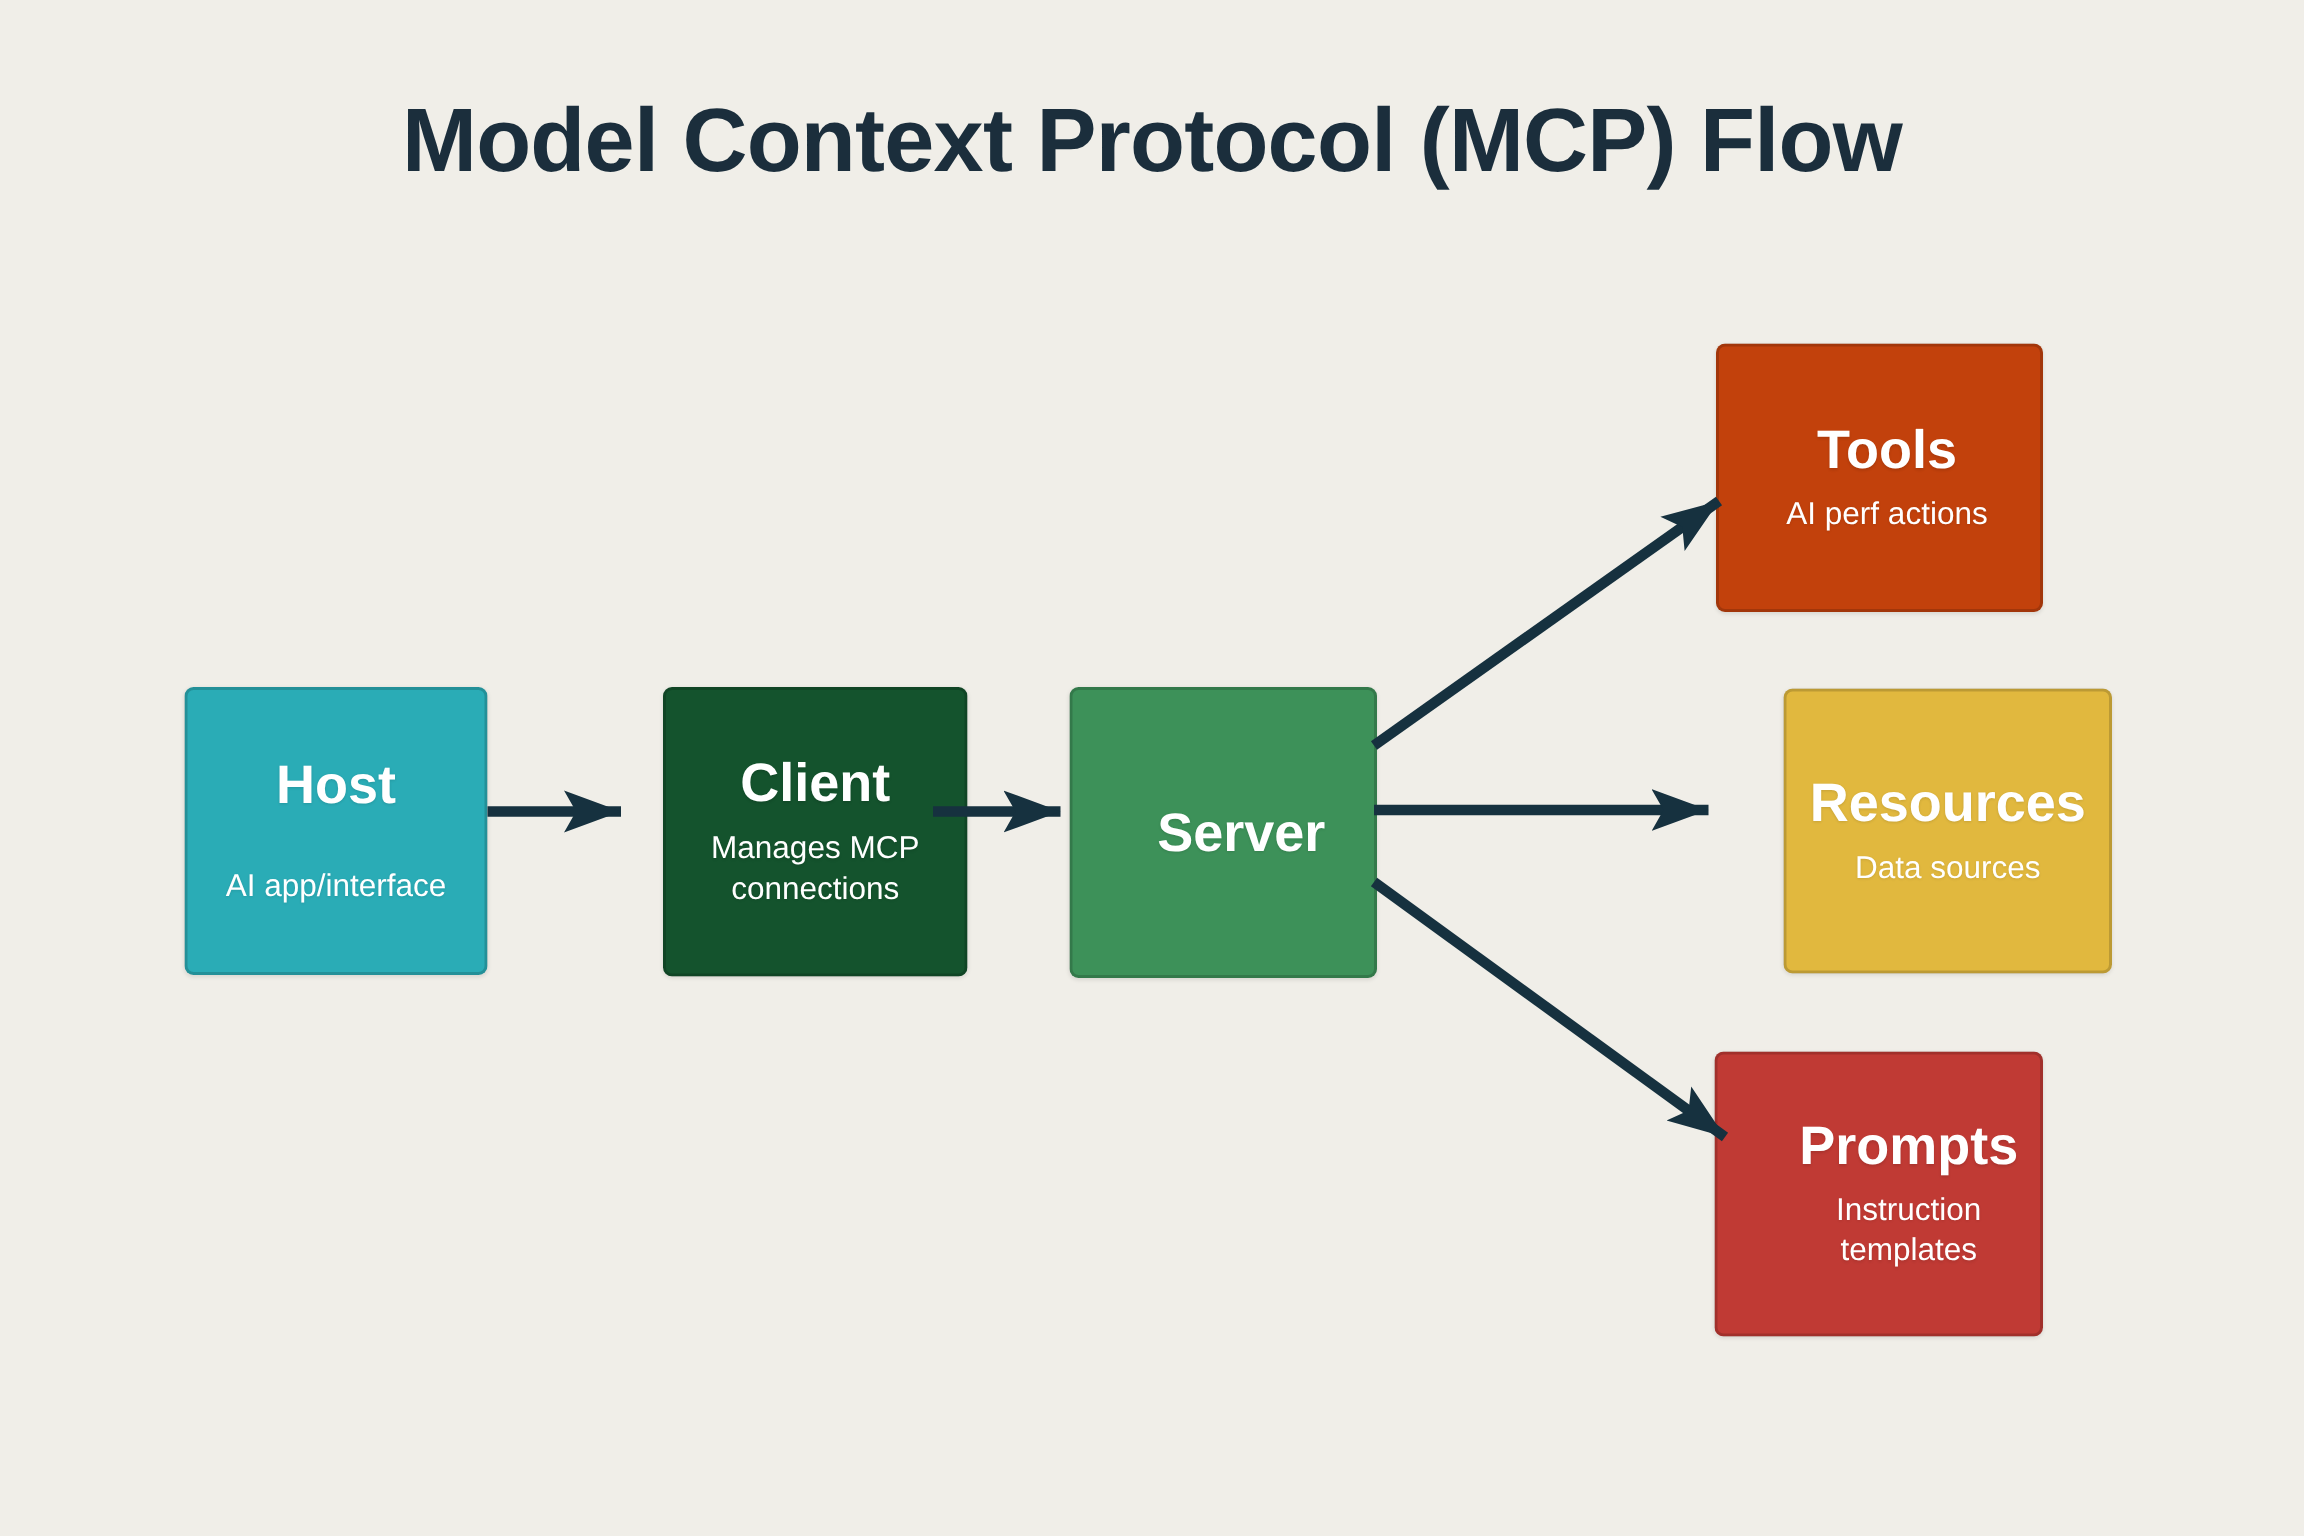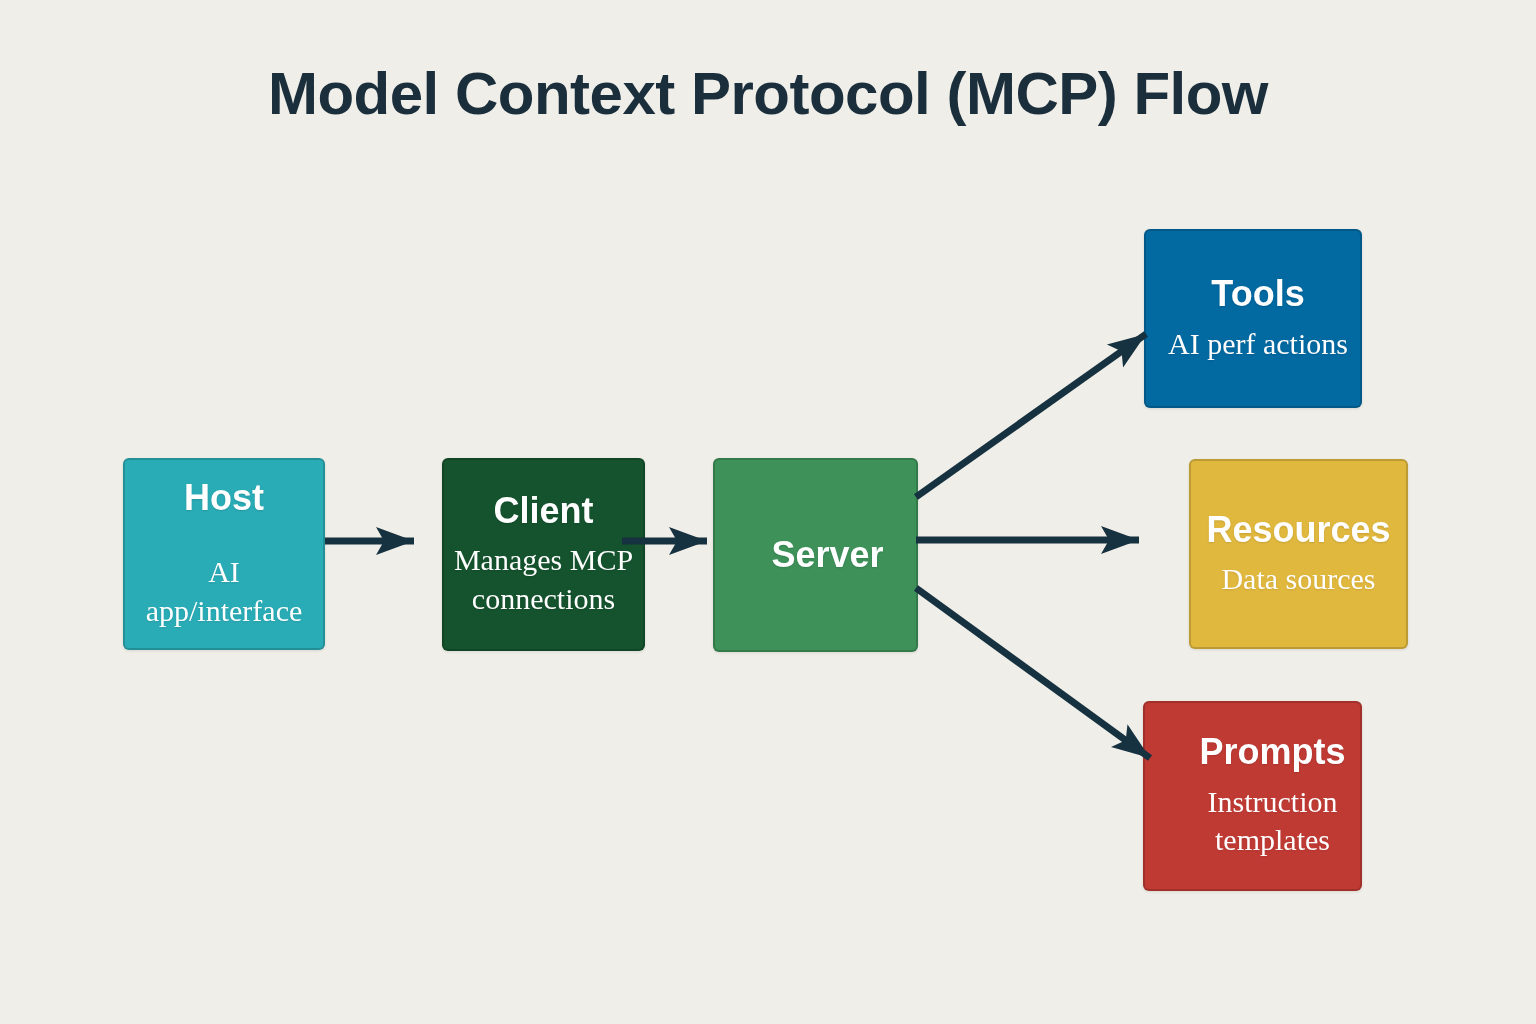--- a/index.html
+++ b/index.html
@@ -52,26 +52,25 @@
     color: var(--box-text, #ffffff);
     padding: 6px 8px;
   }
   .node-label {
     font-size: 36px;
     font-weight: 700;
     line-height: 1.1;
     text-shadow: 0 1px 2px rgba(0,0,0,0.12);
   }
   .node-desc {
-    font-size: 30px;
+    font-size: 21px;
     font-weight: 400;
     line-height: 1.28;
     white-space: pre-line;
     text-shadow: 0 1px 2px rgba(0,0,0,0.10);
-    font-family: Liberation Serif, serif;
   }
   .node-host      { left: 123px;  top: 458px; width: 202px; height: 192px; }
   .node-client    { left: 420px;  top: 458px; width: 203px; height: 193px; }
   .node-server    { left: 713px;  top: 458px; width: 205px; height: 194px; padding-left: 32px; }
   .node-tools     { left: 1144px; top: 229px; width: 218px; height: 179px; }
   .node-resources { left: 1143px; top: 459px; width: 219px; height: 190px; margin-left: 46px; }
   .node-prompts   { left: 1143px; top: 701px; width: 219px; height: 190px; padding-left: 48px; }
 </style>
 </head>
 <body>
@@ -101,21 +100,21 @@
   <div class="node node-client" style="background-color: #14532d; margin-left: 22px;">
     <div class="node-label">Client</div>
     <div class="node-desc">Manages MCP
 connections</div>
   </div>
 
   <div class="node node-server" style="background-color: rgb(61, 145, 89);">
     <div class="node-label">Server</div>
   </div>
 
-  <div class="node node-tools" style="background-color: #0369a1; padding-left: 18px;">
+  <div class="node node-tools" style="background-color: #c2410c; padding-left: 18px;">
     <div class="node-label">Tools</div>
     <div class="node-desc">AI perf actions</div>
   </div>
 
   <div class="node node-resources" style="background-color: rgb(225, 184, 62);">
     <div class="node-label">Resources</div>
     <div class="node-desc">Data sources</div>
   </div>
 
   <div class="node node-prompts" style="background-color: rgb(192, 58, 52);">

